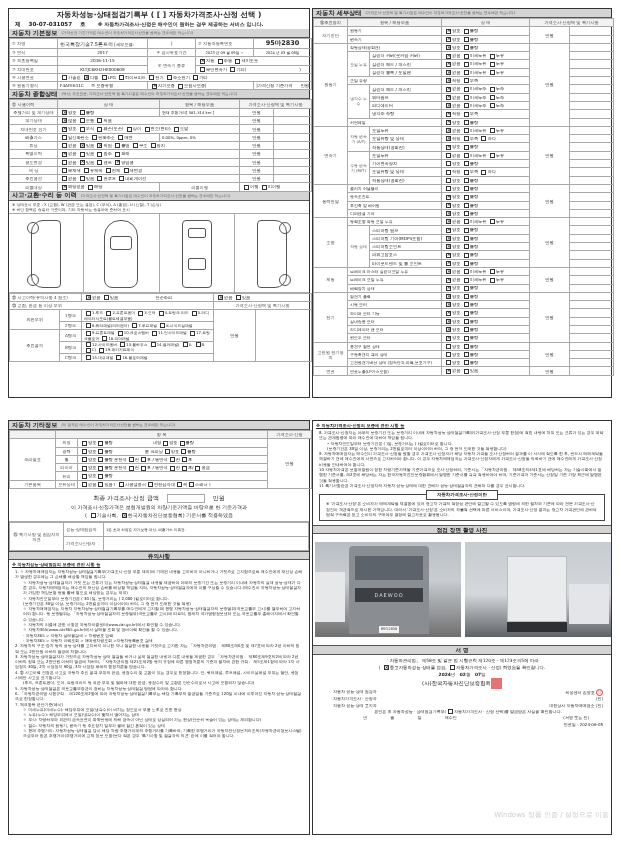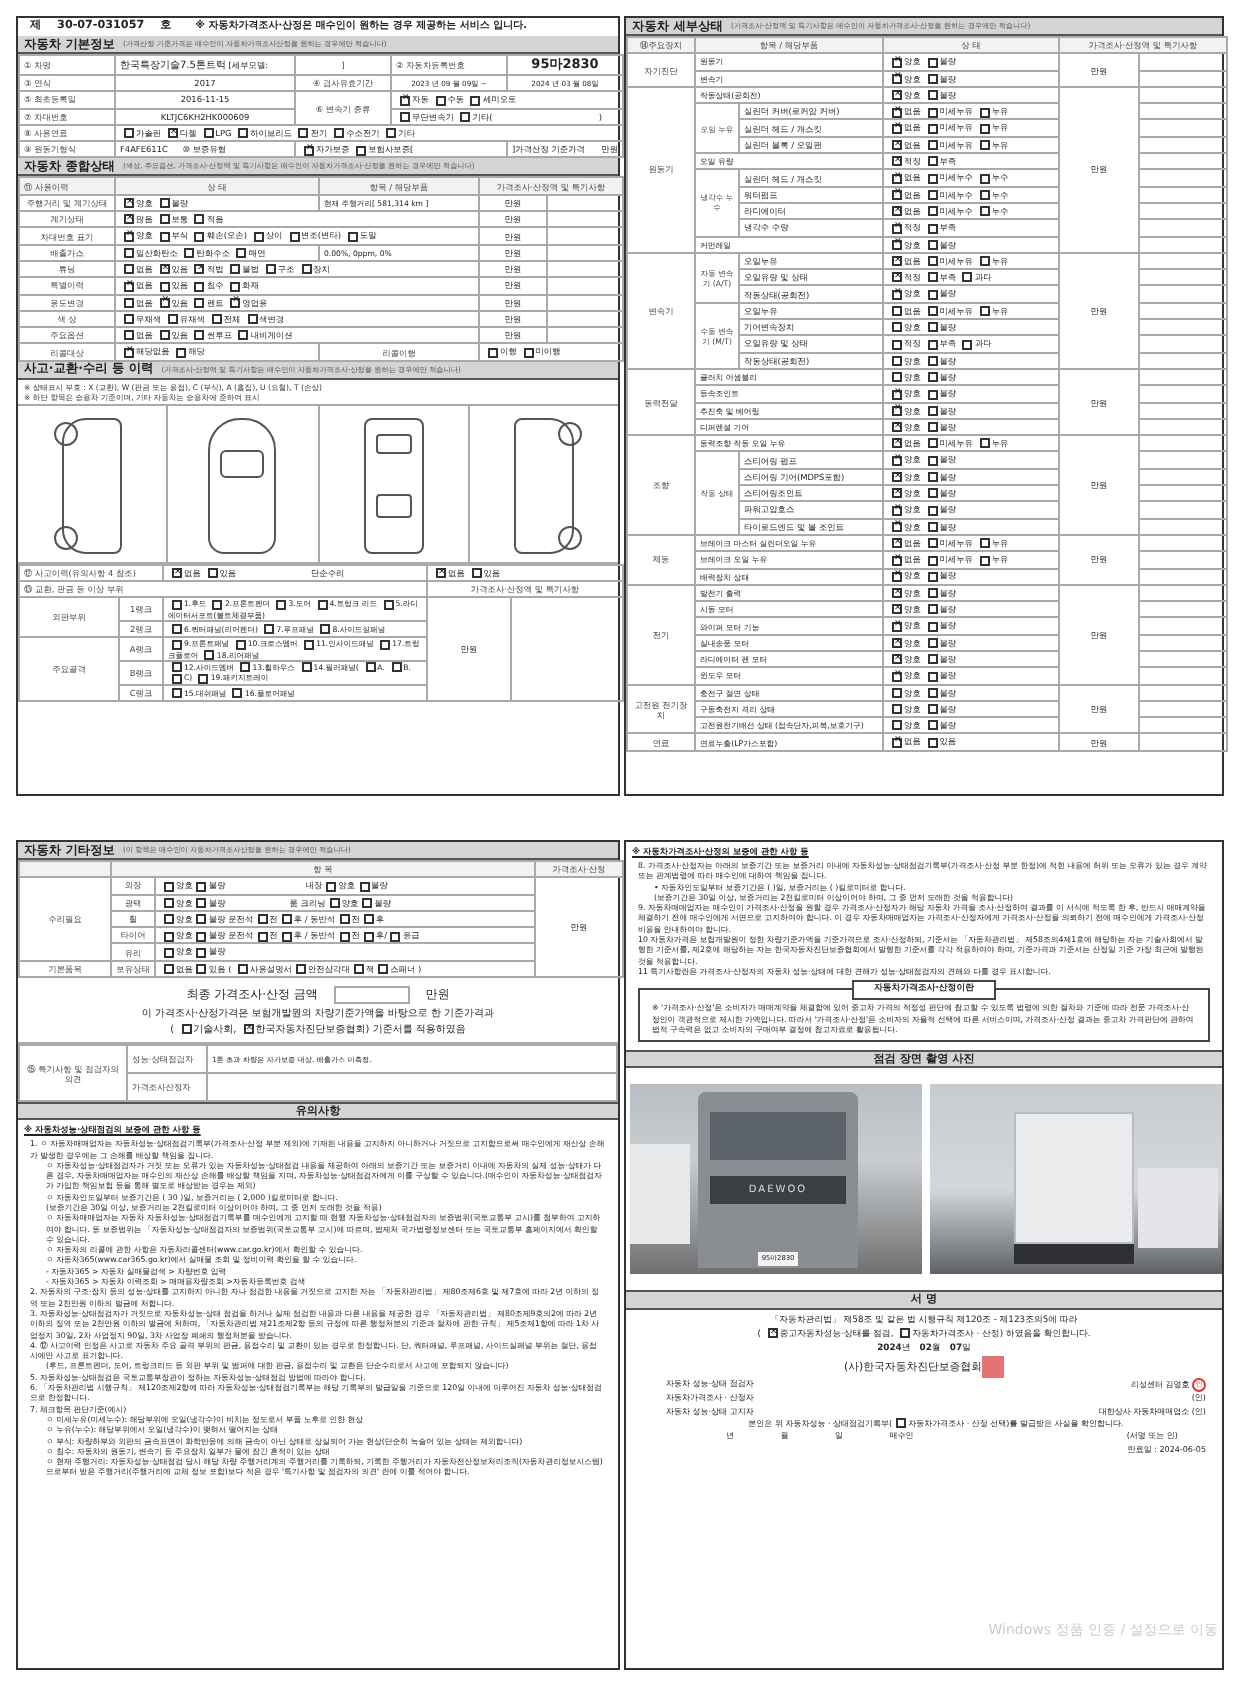--- a/index.html
+++ b/index.html
@@ -24,20 +24,21 @@
 .para p{margin:0;}
 .center-title{background:#d4d4d4;text-align:center;font-weight:bold;font-size:5.6px;height:9px;line-height:9px;border-top:1px solid #555;border-bottom:1px solid #555;}
 .stamp{display:inline-block;width:11px;height:11px;background:#e25a5a;opacity:.85;vertical-align:middle;}
 .seal{display:inline-block;width:7px;height:7px;border-radius:50%;border:1px solid #d33;color:#d33;font-size:3.5px;text-align:center;line-height:5px;vertical-align:middle;}
 .photo{position:absolute;overflow:hidden;background:#bfc3c8;}
 </style>
 </head>
 <body>
 
 <div class="page" style="left:8px;top:8px;width:302px;height:390px;">
+  <div class="title">자동차성능·상태점검기록부 ( [   ] 자동차가격조사·산정 선택 )</div>
   <div class="subt">
     <span>제</span>
     <span style="margin:0 6px;">30-07-031057</span>
     <span>호</span>
     <span style="margin-left:10px;font-size:5px;">※ 자동차가격조사·산정은 매수인이 원하는 경우 제공하는 서비스 입니다.</span>
   </div>
 
   <div class="sec-h">
       <b>자동차 기본정보</b>
       <i>(가격산정 기준가격은 매수인이 자동차가격조사산정을 원하는 경우에만 적습니다)</i>

